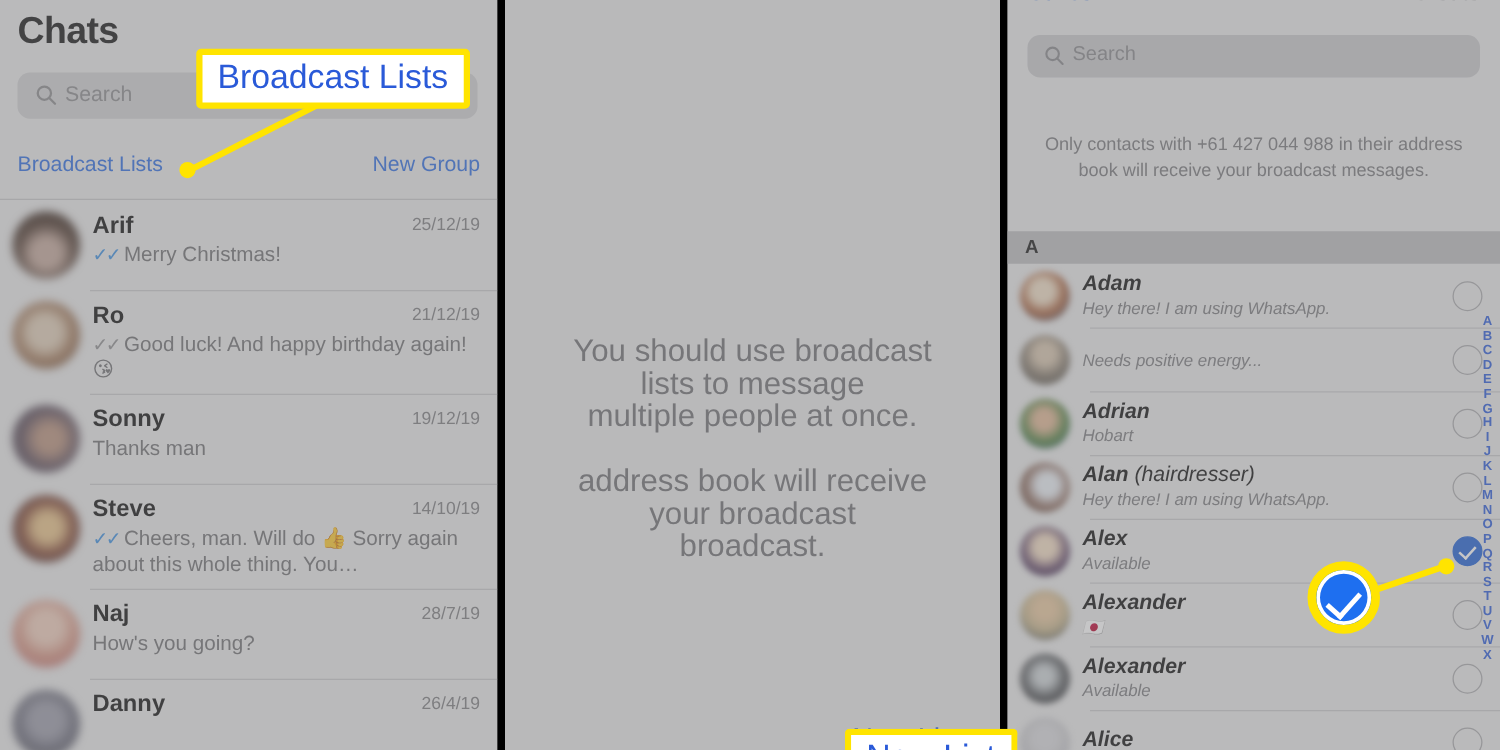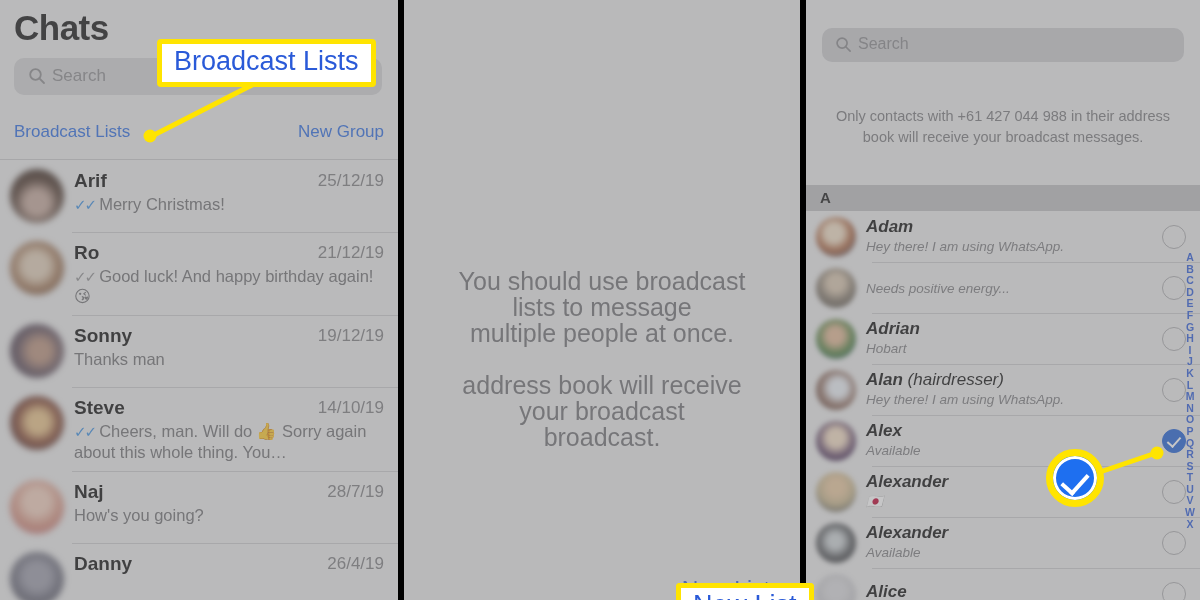--- a/index.html
+++ b/index.html
@@ -16,39 +16,39 @@
   .divider{position:absolute;top:0;height:600px;width:6px;background:#000;}
   .div1{left:398px;}
   .div2{left:800px;}
   .panel-mid{left:404px;width:396px;background:#e8e8e8;}
   .panel-right{left:806px;width:394px;}
 
   
   .veil{position:absolute;inset:0;background:rgba(128,128,130,.45);pointer-events:none;z-index:60;}
 
   
-  .l-title{position:absolute;left:14px;top:8px;font-size:35px;font-weight:bold;color:#111;letter-spacing:-.5px;}
+  .l-title{position:absolute;left:14px;top:8px;font-size:30px;font-weight:bold;color:#111;letter-spacing:-.5px;}
   .l-search{position:absolute;left:14px;top:58px;width:368px;height:37px;border-radius:10px;background:#cfcfd1;}
   .l-search .mag{position:absolute;left:14px;top:9px;}
   .l-search .ph{position:absolute;left:38px;top:8px;font-size:17px;color:#8a8a8d;}
   .l-links{position:absolute;left:0;top:122px;width:398px;height:30px;}
   .l-links .bl{position:absolute;left:14px;top:0;font-size:17px;color:#2a6ae0;}
   .l-links .ng{position:absolute;right:14px;top:0;font-size:17px;color:#2a6ae0;}
   .l-sep{position:absolute;left:0;top:159px;width:398px;height:1px;background:#c6c6c8;}
 
   .chat-list{position:absolute;left:0;top:160px;width:398px;}
   .chat-row{position:relative;display:flex;padding:9px 14px 9px 10px;box-sizing:border-box;}
   .chat-row + .chat-row::before{content:"";position:absolute;left:72px;right:0;top:0;height:1px;background:#c9c9cb;}
   .avatar{width:54px;height:54px;border-radius:50%;flex:0 0 54px;margin-right:10px;filter:blur(3.2px);background:#8d7f76;}
   .chat-body{flex:1;min-width:0;padding-top:2px;}
   .chat-name{font-size:19px;font-weight:bold;color:#0c0c0c;line-height:1.1;}
   .chat-msg{font-size:16.5px;color:#6d6d70;line-height:1.22;margin-top:2px;word-wrap:break-word;}
   .ticks{color:#3a8ee0;font-size:15px;letter-spacing:-2px;margin-right:4px;}
   .ticks.gray{color:#8e8e90;}
-  .chat-date{position:absolute;right:14px;top:11px;font-size:17px;color:#7c7c7f;}
+  .chat-date{position:absolute;right:14px;top:11px;font-size:14px;color:#7c7c7f;}
 
   
   .m-text{position:absolute;left:32px;right:32px;top:268px;text-align:center;font-size:25px;line-height:26px;color:#6e6e72;}
   .m-text p{margin:0;}
   .m-text .gap{height:26px;}
   .m-newlist{position:absolute;right:30px;bottom:-4px;font-size:23px;color:#2a5ad8;font-weight:500;}
 
   
   .r-nav{position:absolute;left:0;top:-16px;width:394px;height:36px;}
   .r-nav .cancel{position:absolute;left:16px;top:0;font-size:18px;color:#2a6ae0;}

